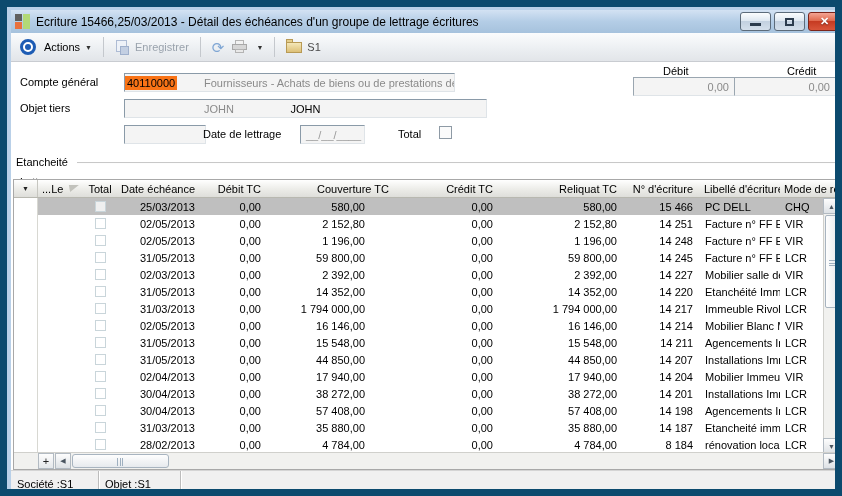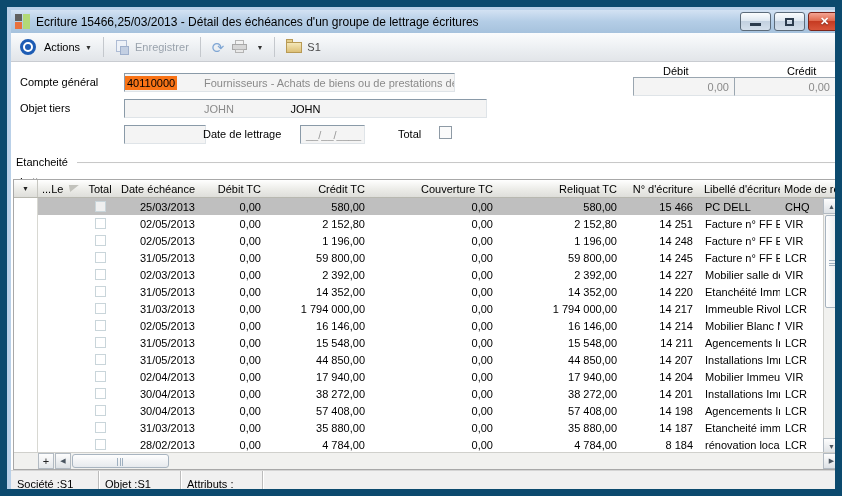--- a/index.html
+++ b/index.html
@@ -259,25 +259,25 @@
           </div>
           <div class="gh-cell a-center" style="width: 36px;">
             <span>Total</span>
           </div>
           <div class="gh-cell a-right" style="width: 84px;">
             <span>Date échéance</span>
           </div>
           <div class="gh-cell a-right" style="width: 66px;">
             <span>Débit TC</span>
           </div>
+          <div class="gh-cell a-right" style="width: 128px;">
+            <span>Couverture TC</span>
+          </div>
           <div class="gh-cell a-right" style="width: 104px;">
             <span>Crédit TC</span>
-          </div>
-          <div class="gh-cell a-right" style="width: 128px;">
-            <span>Couverture TC</span>
           </div>
           <div class="gh-cell a-right" style="width: 124px;">
             <span>Reliquat TC</span>
           </div>
           <div class="gh-cell a-right" style="width: 76px;">
             <span>N° d'écriture</span>
           </div>
           <div class="gh-cell a-left" style="width: 80px;">
             <span>Libellé d'écriture</span>
           </div>
@@ -538,17 +538,16 @@
         <div class="sb-btn right" style="position:absolute; width:17px;">
             <span>▶</span>
           </div>
       </div>
     </div>
   </div>
 
   <div class="statusbar">
     <div class="sb-panel" style="width:88px;">Société :S1</div>
     <div class="sb-panel" style="width:82px;">Objet :S1</div>
-    <div class="sb-panel" style="width:82px;">Attributs :</div>
     <div class="sb-panel" style="flex:1; border-right:none; box-shadow:none;"></div>
   </div>
 
 </div>
 
 </body></html>

